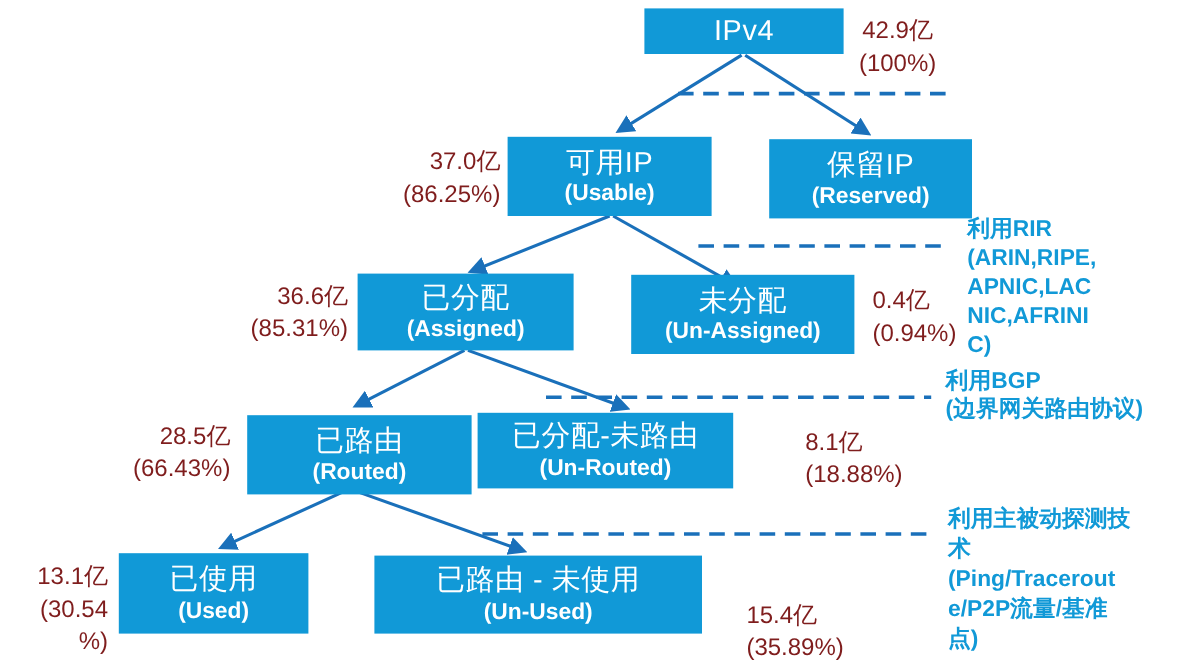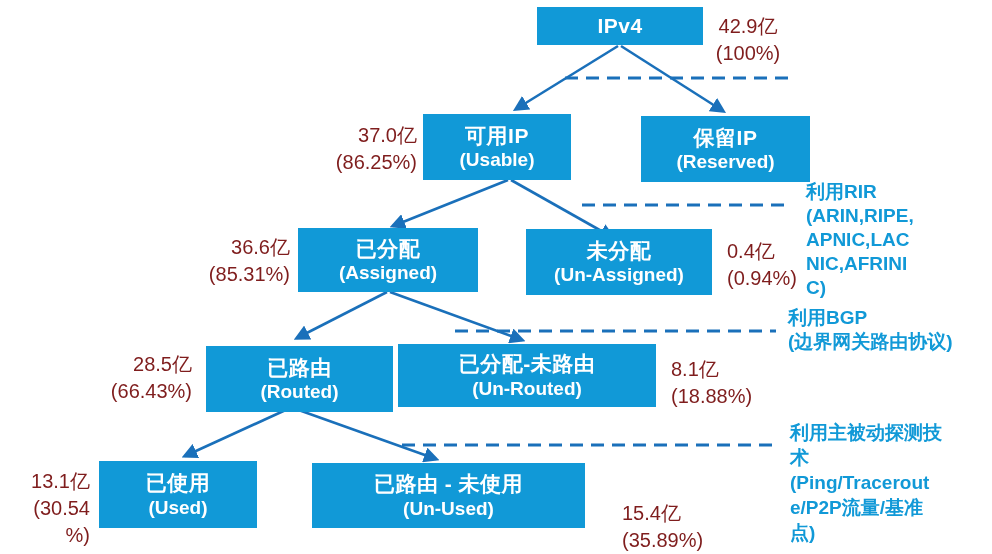--- a/index.html
+++ b/index.html
@@ -26,22 +26,22 @@
     background: #1199d7;
     color: #ffffff;
     display: flex;
     flex-direction: column;
     align-items: center;
     justify-content: center;
     text-align: center;
     line-height: 1.22;
   }
   .node-title {
-    font-weight: 700;
-    font-size: 21px;
+    font-weight: 400;
+    font-size: 24px;
     letter-spacing: 0.5px;
     white-space: nowrap;
   }
   .node-subtitle {
     font-weight: 700;
     font-size: 19px;
     white-space: nowrap;
   }
 
   .qty-label {
@@ -93,21 +93,21 @@
     <line x1="565" y1="78" x2="795" y2="78" stroke="#1a70ba" stroke-width="3" stroke-dasharray="13 8"></line>
     <line x1="582" y1="205" x2="790" y2="205" stroke="#1a70ba" stroke-width="3" stroke-dasharray="13 8"></line>
     <line x1="455" y1="331" x2="776" y2="331" stroke="#1a70ba" stroke-width="3" stroke-dasharray="13 8"></line>
     <line x1="402" y1="445" x2="778" y2="445" stroke="#1a70ba" stroke-width="3" stroke-dasharray="13 8"></line>
   </svg>
 
   <div class="node" style="left:537px; top:7px; width:166px; height:38px;">
     <div class="node-title">IPv4</div>
   </div>
 
-  <div class="node" style="left:423px; top:114px; width:148px; height:66px;">
+  <div class="node" style="left:423px; top:114px; width:170px; height:66px;">
     <div class="node-title">可用IP</div>
     <div class="node-subtitle">(Usable)</div>
   </div>
 
   <div class="node" style="left:641px; top:116px; width:169px; height:66px;">
     <div class="node-title">保留IP</div>
     <div class="node-subtitle">(Reserved)</div>
   </div>
 
   <div class="node" style="left:298px; top:228px; width:180px; height:64px;">
@@ -118,21 +118,21 @@
   <div class="node" style="left:526px; top:229px; width:186px; height:66px;">
     <div class="node-title">未分配</div>
     <div class="node-subtitle">(Un-Assigned)</div>
   </div>
 
   <div class="node" style="left:206px; top:346px; width:187px; height:66px;">
     <div class="node-title">已路由</div>
     <div class="node-subtitle">(Routed)</div>
   </div>
 
-  <div class="node" style="left:398px; top:344px; width:258px; height:63px;">
+  <div class="node" style="left:398px; top:344px; width:213px; height:63px;">
     <div class="node-title">已分配-未路由</div>
     <div class="node-subtitle">(Un-Routed)</div>
   </div>
 
   <div class="node" style="left:99px; top:461px; width:158px; height:67px;">
     <div class="node-title">已使用</div>
     <div class="node-subtitle">(Used)</div>
   </div>
 
   <div class="node" style="left:312px; top:463px; width:273px; height:65px;">

